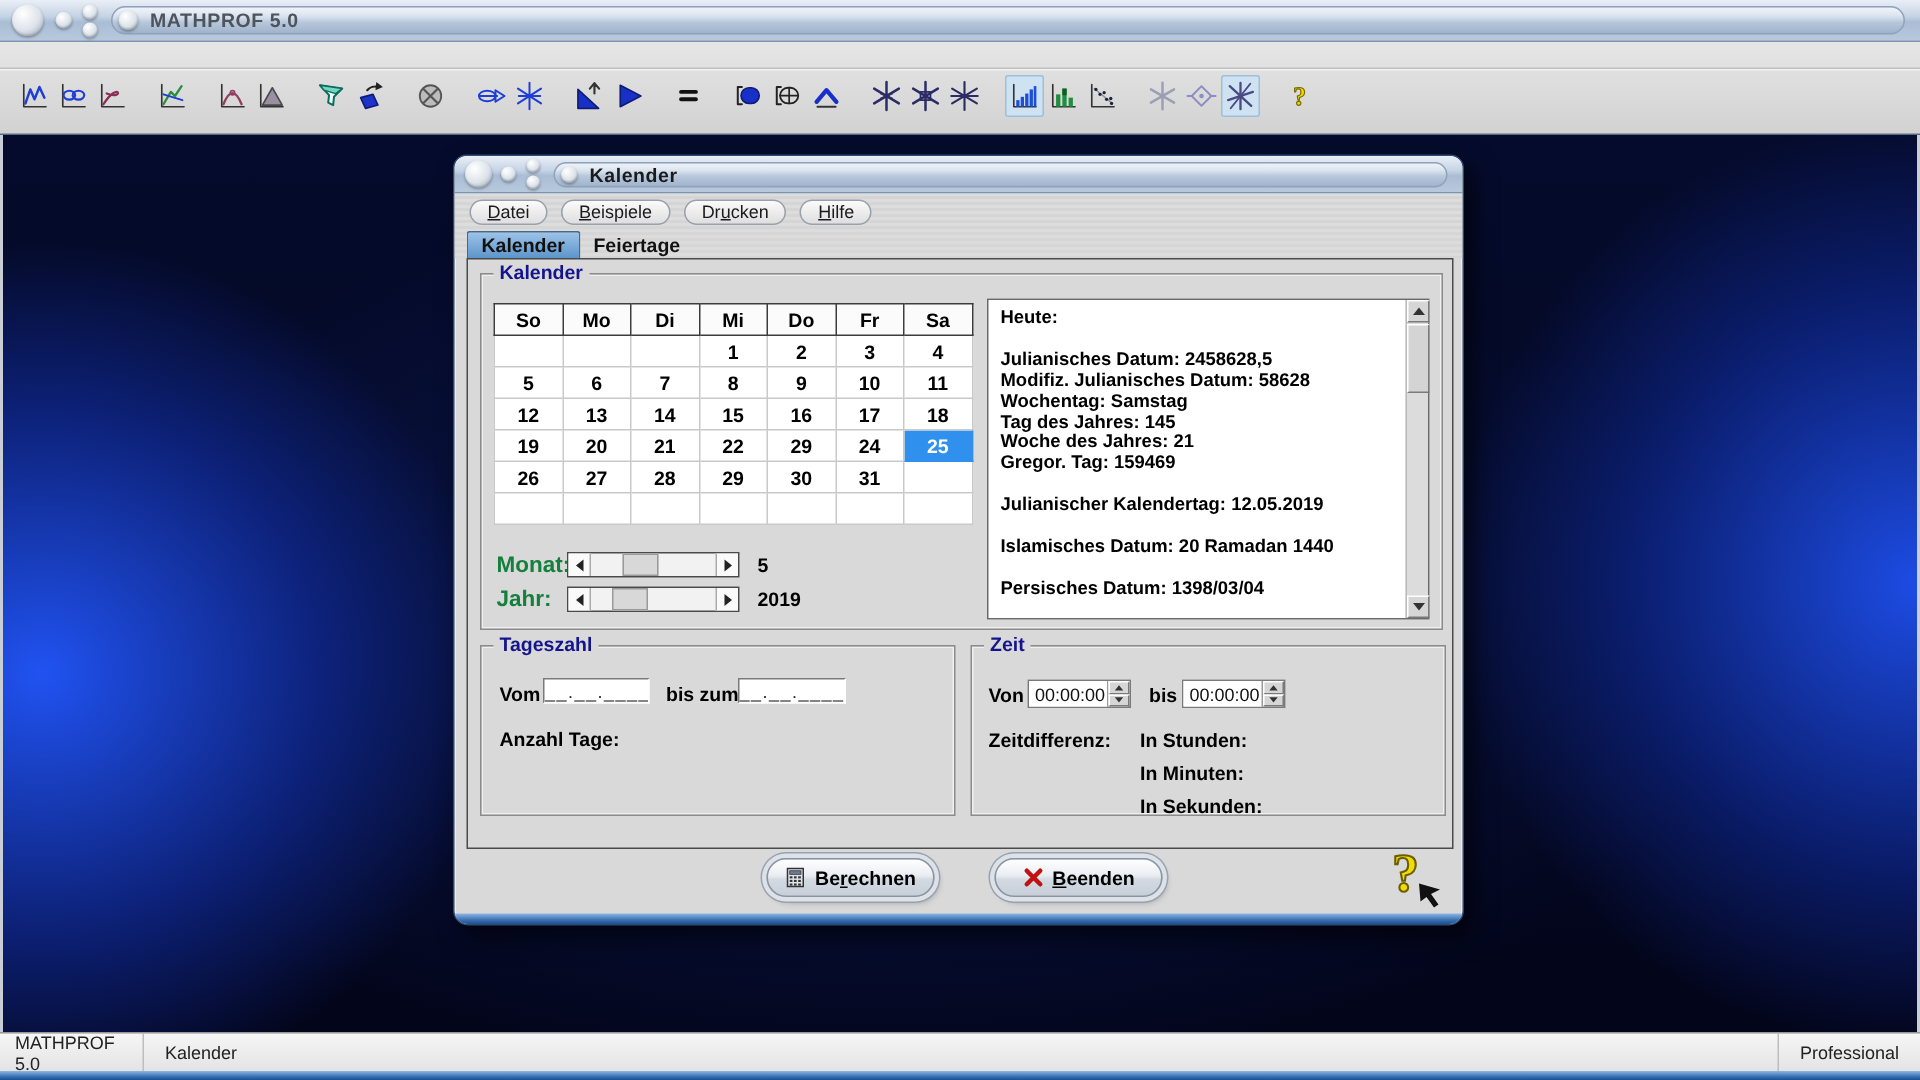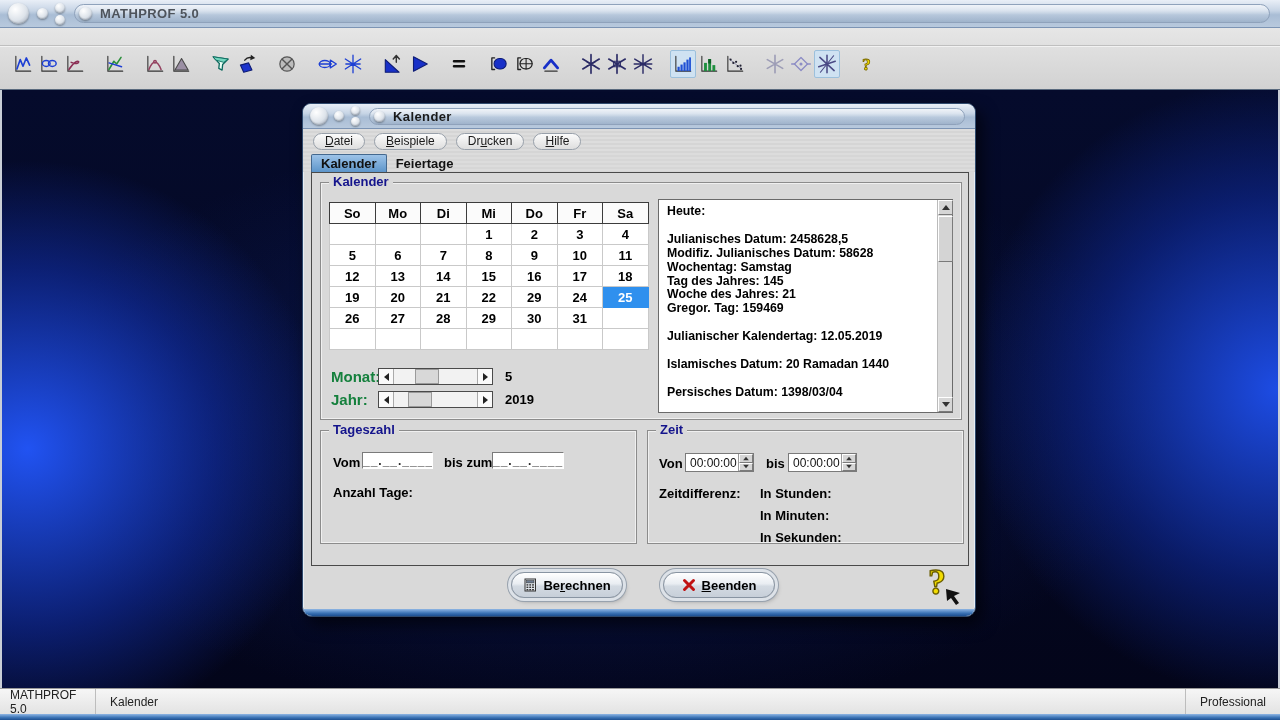--- a/index.html
+++ b/index.html
@@ -112,21 +112,21 @@
     display:flex; align-items:center; justify-content:center; cursor:pointer; }
   .hs-arrow.l { left:0; border-right:1px solid #aaa; }
   .hs-arrow.r { right:0; border-left:1px solid #aaa; }
   .hs-thumb { position:absolute; top:0; width:24px; height:15px; background:#d8d8d8;
     border:1px solid #9a9a9a; cursor:pointer; }
   .slider-val { margin-left:12px; font-size:13px; font-weight:bold; color:#000; }
 
   
   .flabel { position:absolute; font-size:13px; font-weight:bold; color:#000; }
   .maskinput { position:absolute; height:17px; border:1px solid; border-color:#7a7a7a #fff #fff #7a7a7a;
-    background:#fff; font-family:"Liberation Sans",sans-serif; font-size:12px; font-weight:bold;
+    background:#fff; font-family:"Liberation Sans",sans-serif; font-size:12px; font-weight:normal;
     color:#2a2a2a; letter-spacing:1px; text-align:center; padding:0; }
   .spinner { position:absolute; width:69px; height:19px; border:1px solid #7a7a7a; background:#fff; display:flex; }
   .spin-text { flex:1; border:none; outline:none; font-family:"Liberation Sans",sans-serif;
     font-size:12px; color:#111; padding-left:4px; background:#fff; width:50px; }
   .spin-btns { width:15px; border-left:1px solid #9a9a9a; display:flex; flex-direction:column; }
   .spin-btn { flex:1; background:#d6d6d6; border:1px solid; border-color:#fff #7a7a7a #7a7a7a #fff;
     display:flex; align-items:center; justify-content:center; cursor:pointer; }
   .spin-btn .tri-up, .spin-btn .tri-down { transform:scale(.7); }
 
   

